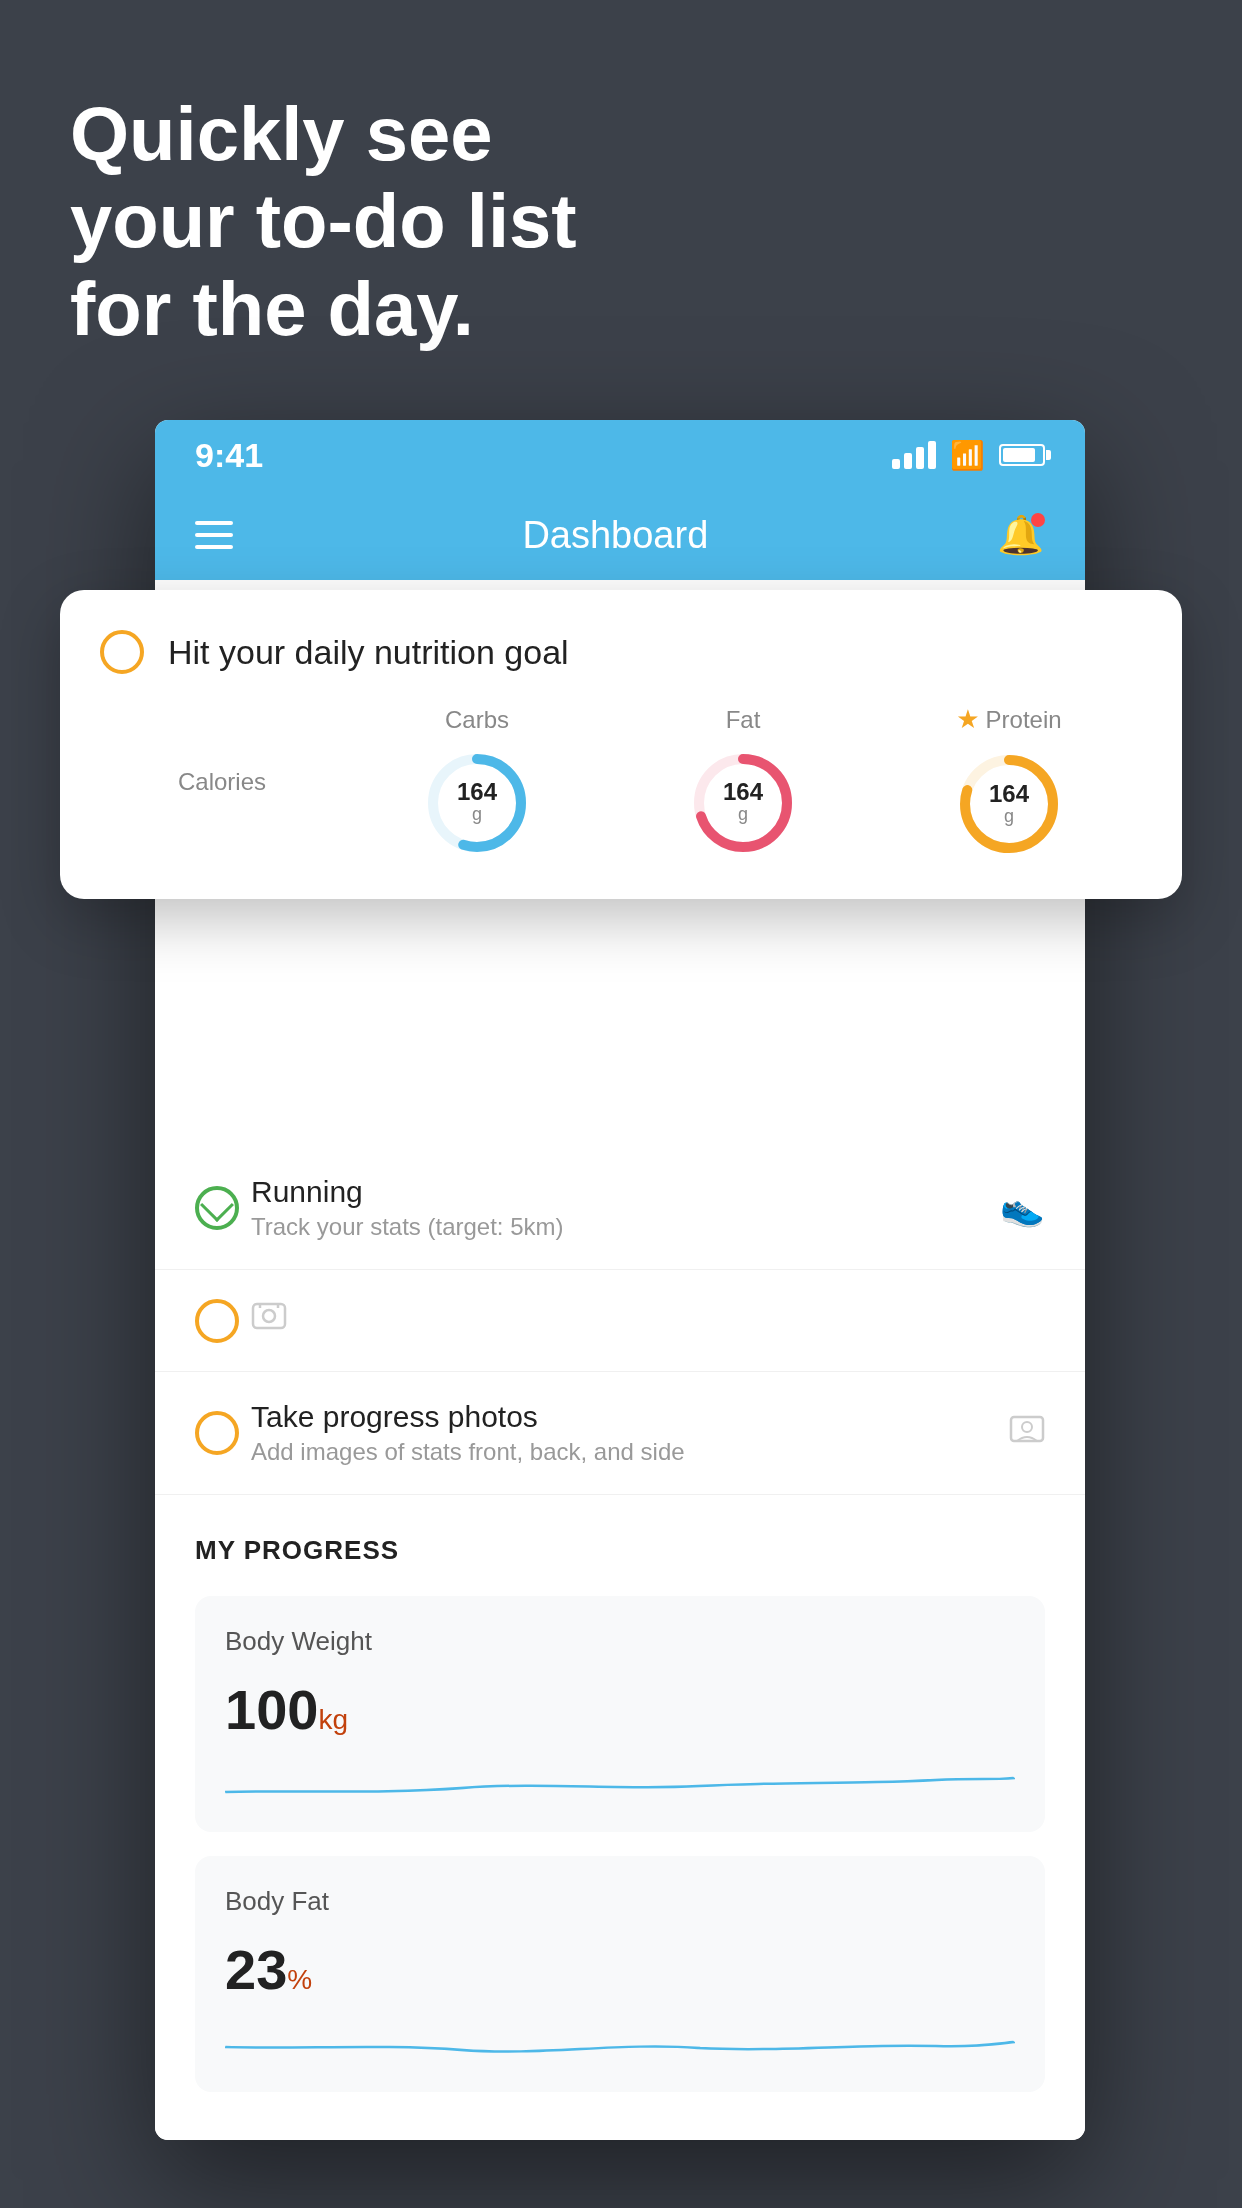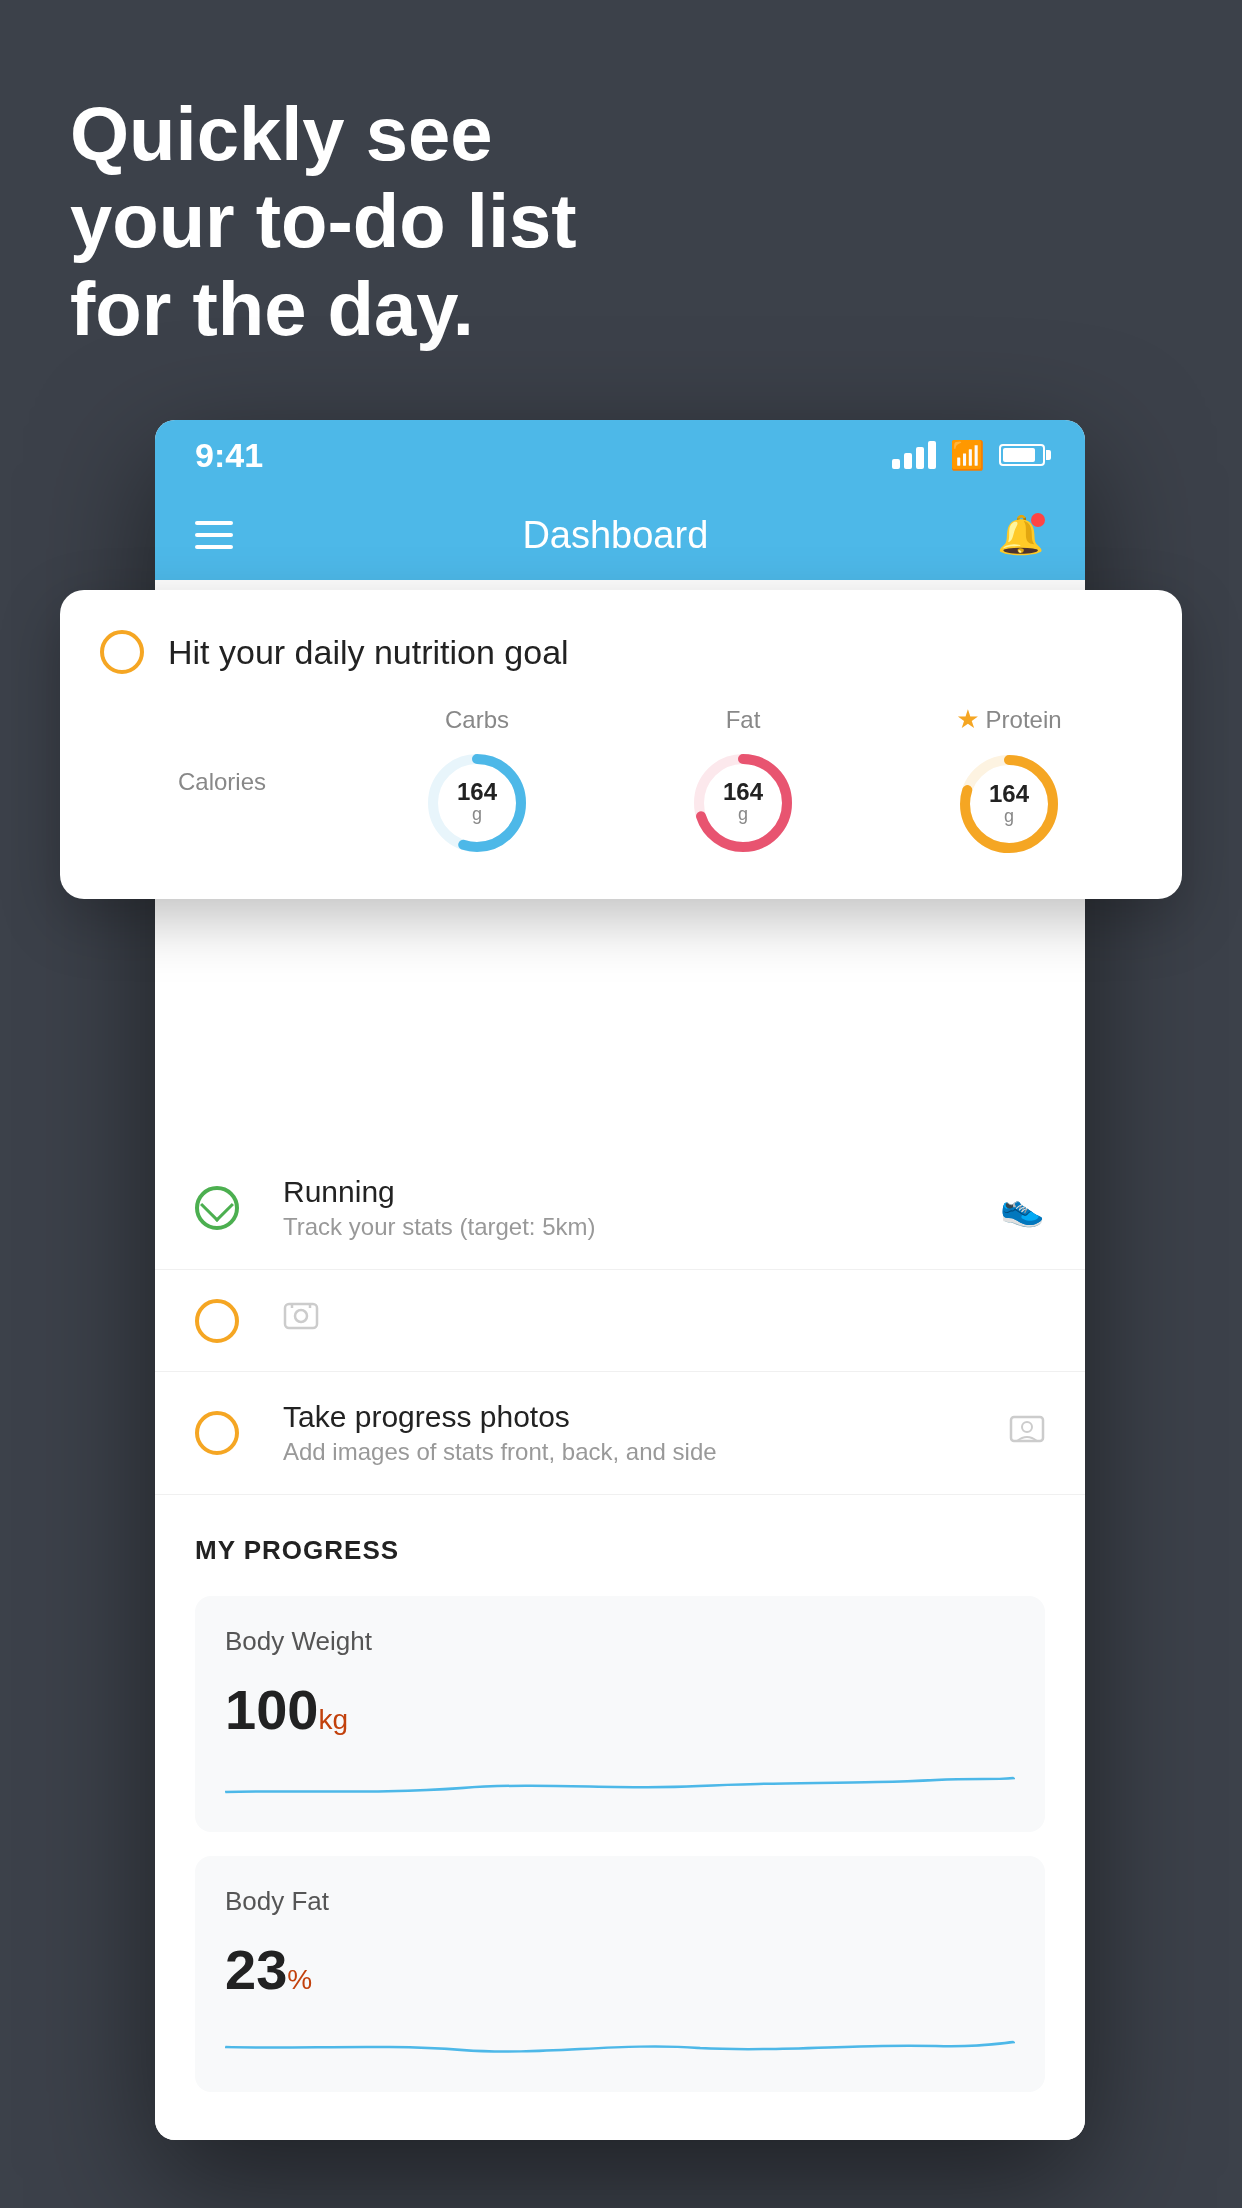--- a/index.html
+++ b/index.html
@@ -34,21 +34,21 @@
     }
 
     
     .phone {
       position: absolute;
       top: 420px;
       left: 155px;
       width: 930px;
       height: 1720px;
       background: #f5f5f5;
-      border-radius: 20px;
+      border-radius: 13px;
       overflow: hidden;
       box-shadow: 0 40px 120px rgba(0,0,0,0.5);
     }
 
     
     .status-bar {
       background: #4db8e8;
       height: 70px;
       display: flex;
       align-items: center;
@@ -251,21 +251,21 @@
     
     .todo-list {
       background: white;
       padding-top: 480px;
     }
     .todo-item {
       display: flex;
       align-items: center;
       padding: 28px 40px;
       border-bottom: 1px solid #f0f0f0;
-      gap: 44px;
+      gap: 12px;
       position: relative;
     }
     .todo-circle {
       width: 44px;
       height: 44px;
       border-radius: 50%;
       border: 4px solid;
       flex-shrink: 0;
       display: flex;
       align-items: center;

